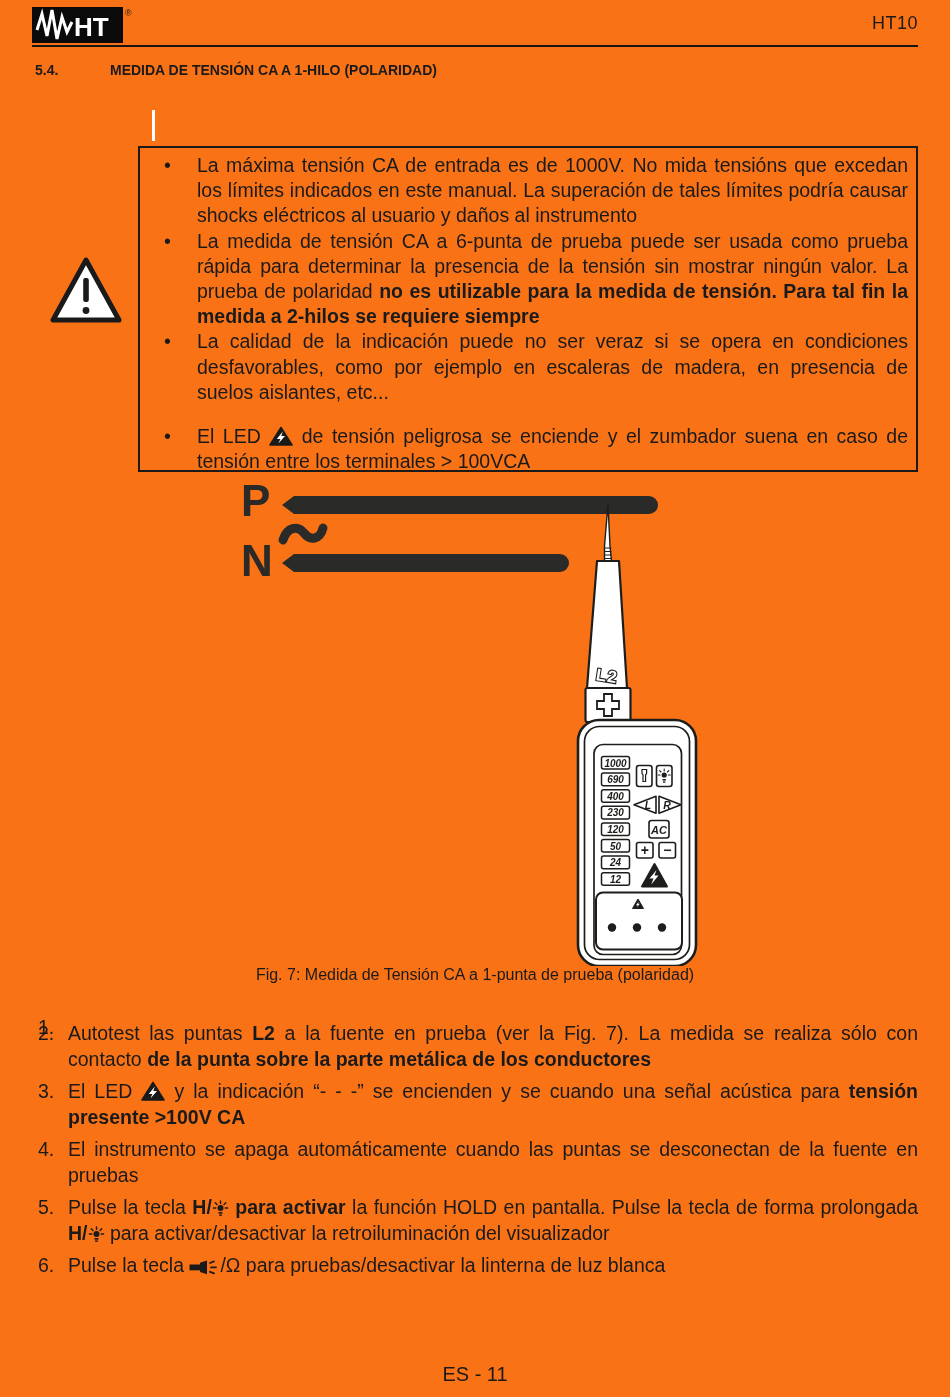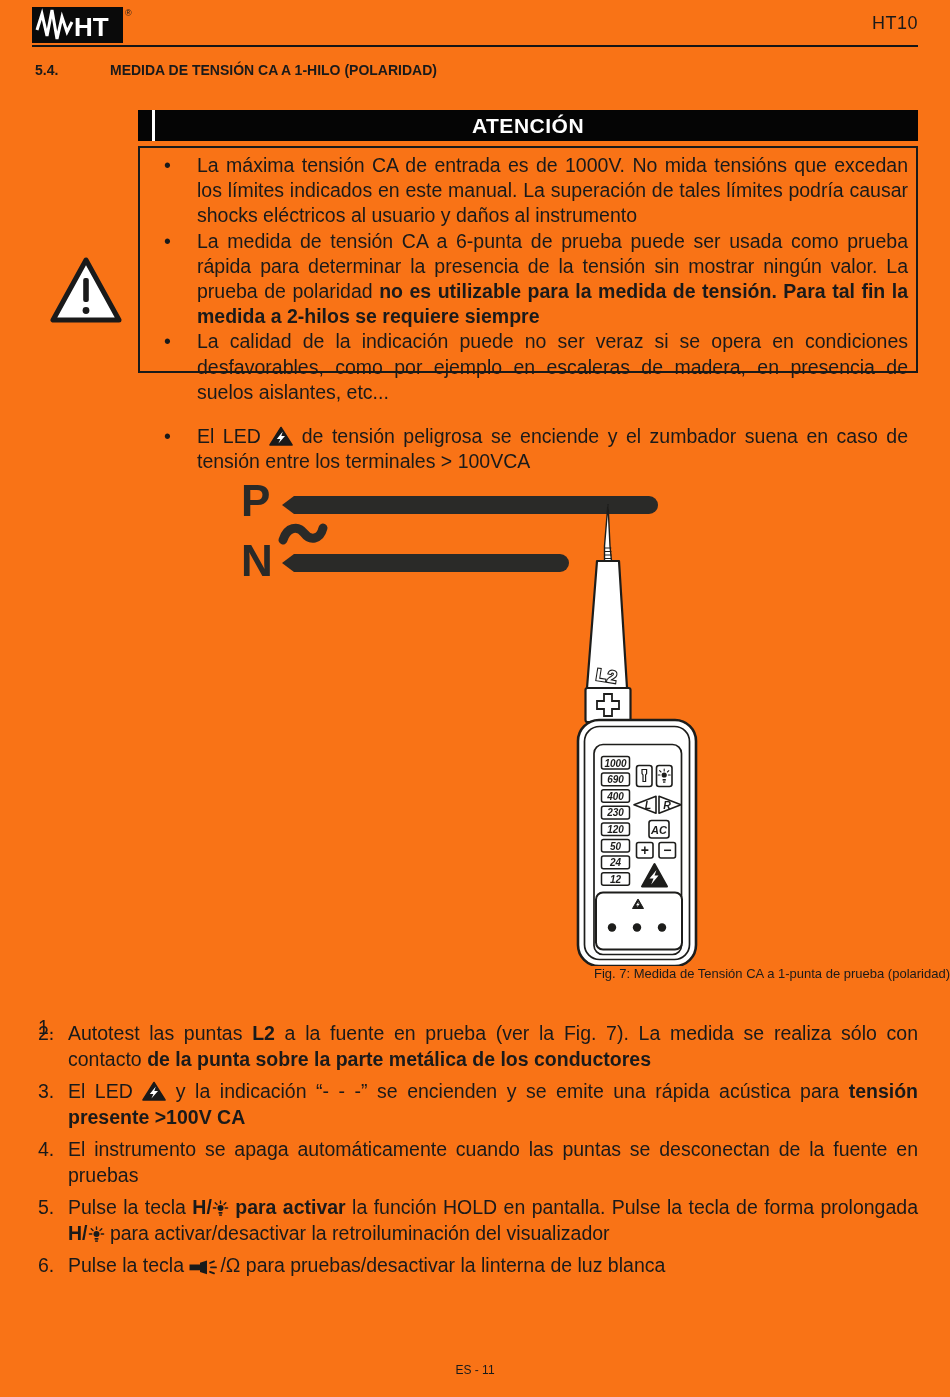--- a/index.html
+++ b/index.html
@@ -15,39 +15,39 @@
   .rule{left:32px;top:45px;width:886px;border-top:2px solid #161616;height:0;}
 
   
   .sec{left:35px;top:62px;width:880px;font-size:14px;font-weight:bold;}
   .sec .num{display:inline-block;width:75px;}
 
   
   .atn-bar{left:138px;top:110px;width:780px;height:31px;background:#050505;color:#fff;
            text-align:center;font-weight:bold;font-size:21px;line-height:31px;letter-spacing:0.5px;}
   .atn-notch{left:152px;top:110px;width:3px;height:31px;background:#fff;}
-  .atn-box{left:138px;top:146px;width:780px;height:227px;border:2px solid #1a1a1a;box-sizing:border-box;
+  .atn-box{left:138px;top:146px;width:780px;height:326px;border:2px solid #1a1a1a;box-sizing:border-box;
            padding:5px 8px 4px 57px;font-size:19.5px;line-height:25.2px;text-align:justify;}
   .atn-box .bullet{position:relative;}
   .atn-box .bullet::before{content:"\2022";position:absolute;left:-33px;top:0;}
   .bullet.gap{margin-top:19px;}
   .warn-tri{left:46px;top:254px;}
 
   
   .fig-svg{left:228px;top:480px;}
-  .fig-caption{left:0;top:966px;width:950px;text-align:right;font-size:13px;}
+  .fig-caption{left:0;top:966px;width:950px;text-align:center;font-size:16px;}
 
   
   .steps{left:38px;top:1014px;width:880px;font-size:19.5px;line-height:26px;}
   .step{position:relative;padding-left:30px;text-align:justify;margin-bottom:6px;}
   .step .num{position:absolute;left:0;top:0;}
 
   .inline-icon svg{vertical-align:-3px;}
 
-  .footer{left:0;top:1363px;width:950px;text-align:center;font-size:12px;}
+  .footer{left:0;top:1363px;width:950px;text-align:center;font-size:20px;}
 
   svg text{font-family:"Liberation Sans",sans-serif;}
 </style>
 </head>
 <body>
 
 <div class="page">
 
   <svg class="abs logo-box" width="91" height="36" viewBox="0 0 91 36">
     <rect x="0" y="0" width="91" height="36" fill="#0a0a0a"></rect>
@@ -55,21 +55,20 @@
     <text x="42" y="29" font-size="26" font-weight="bold" fill="#fff">HT</text>
   </svg>
   <span class="abs logo-reg">®</span>
   <span class="abs model">HT10</span>
   <div class="abs rule"></div>
 
   <div class="abs sec">
     <span class="num">5.4.</span><span>MEDIDA DE TENSIÓN CA A 1-HILO (POLARIDAD)</span>
   </div>
 
-  <div class="abs atn-bar">ATENCIÓN</div>
   <div class="abs atn-notch"></div>
 
   <svg class="abs warn-tri" width="80" height="82" viewBox="0 0 80 82">
     <path d="M40 6 L7 66 L73 66 Z" fill="#fff" stroke="#1a1a1a" stroke-width="5" stroke-linejoin="round"></path>
     <rect x="37.2" y="24" width="5.6" height="24" rx="2" fill="#1a1a1a"></rect>
     <circle cx="40" cy="56.5" r="3.4" fill="#1a1a1a"></circle>
   </svg>
 
   <div class="abs atn-box">
     <div class="bullet"><span>La máxima tensión CA de entrada es de 1000V. No mida tensións que excedan los límites indicados en este manual. La superación de tales límites podría causar shocks eléctricos al usuario y daños al instrumento</span></div>
@@ -198,21 +197,21 @@
   </svg>
 
   <div class="abs fig-caption">Fig. 7: Medida de Tensión CA a 1-punta de prueba (polaridad)</div>
 
   <div class="abs steps">
     <div class="step"><span class="num">1.</span></div>
     <div class="step"><span class="num">2.</span><span class="step-text"><span>Autotest las puntas </span><span class="b">L2</span><span> a la fuente en prueba (ver la Fig. 7). La medida se realiza sólo con contacto </span><span class="b">de la punta sobre la parte metálica de los conductores</span></span></div>
     <div class="step"><span class="num">3.</span><span class="step-text"><span>El LED </span><span class="inline-icon"><svg width="24" height="20" viewBox="0 0 24 20">
               <path d="M12 1.5 L23 19 L1 19 Z" fill="#1a1a1a" stroke="#1a1a1a" stroke-width="1.6" stroke-linejoin="round"></path>
               <path d="M13.8 5.4 L7.8 12.9 L11.4 12.9 L9.4 17.6 L16 9.9 L12.3 9.9 Z" fill="#fff"></path>
-            </svg></span><span> y la indicación “- - -” se encienden y se emite una rápida acústica para </span><span class="b">tensión presente &gt;100V CA</span></span></div>
+            </svg></span><span> y la indicación “- - -” se encienden y se cuando una señal acústica para </span><span class="b">tensión presente &gt;100V CA</span></span></div>
     <div class="step"><span class="num">4.</span><span class="step-text"><span>El instrumento se apaga automáticamente cuando las puntas se desconectan de la fuente en pruebas</span></span></div>
     <div class="step"><span class="num">5.</span><span class="step-text"><span>Pulse la tecla </span><span class="b">H/</span><span class="inline-icon"><svg width="17" height="18" viewBox="0 0 17 18">
               <circle cx="8.5" cy="9" r="3" fill="#1a1a1a"></circle>
               <g stroke="#1a1a1a" stroke-width="1.4" stroke-linecap="round">
                 <line x1="8.5" y1="4.4" x2="8.5" y2="2"></line>
                 <line x1="5" y1="5.6" x2="3.2" y2="3.8"></line>
                 <line x1="12" y1="5.6" x2="13.8" y2="3.8"></line>
                 <line x1="3.8" y1="9" x2="1.4" y2="9"></line>
                 <line x1="13.2" y1="9" x2="15.6" y2="9"></line>
               </g>

